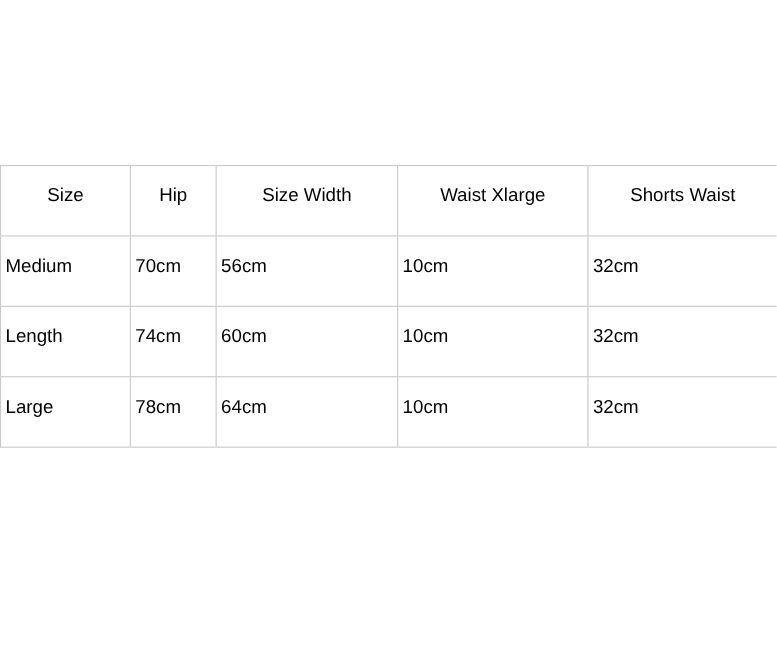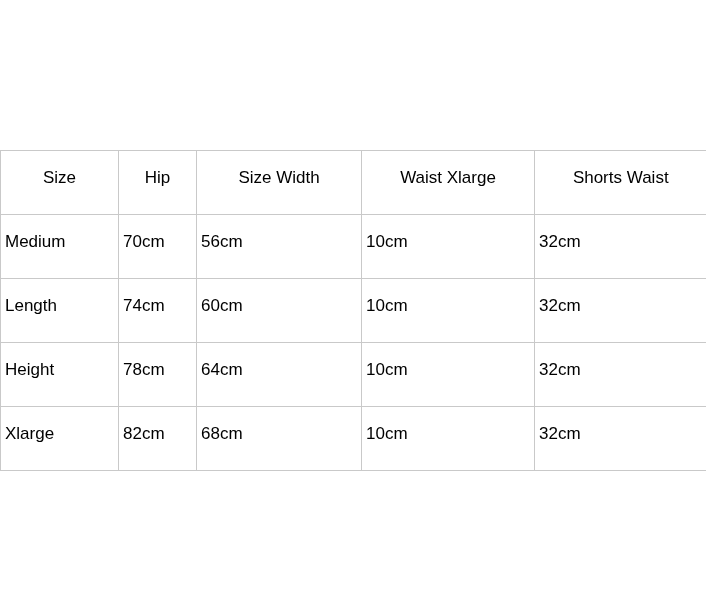--- a/index.html
+++ b/index.html
@@ -111,30 +111,23 @@
           <td>32cm</td>
         </tr>
         <tr>
           <td>Length</td>
           <td>74cm</td>
           <td>60cm</td>
           <td>10cm</td>
           <td>32cm</td>
         </tr>
         <tr>
-          <td>Height</td>
+          <td>Large</td>
           <td>78cm</td>
           <td>64cm</td>
-          <td>10cm</td>
-          <td>32cm</td>
-        </tr>
-        <tr>
-          <td>Xlarge</td>
-          <td>82cm</td>
-          <td>68cm</td>
           <td>10cm</td>
           <td>32cm</td>
         </tr>
       </tbody>
     </table>
   </div>
 
 </div>
 
 </body></html>

